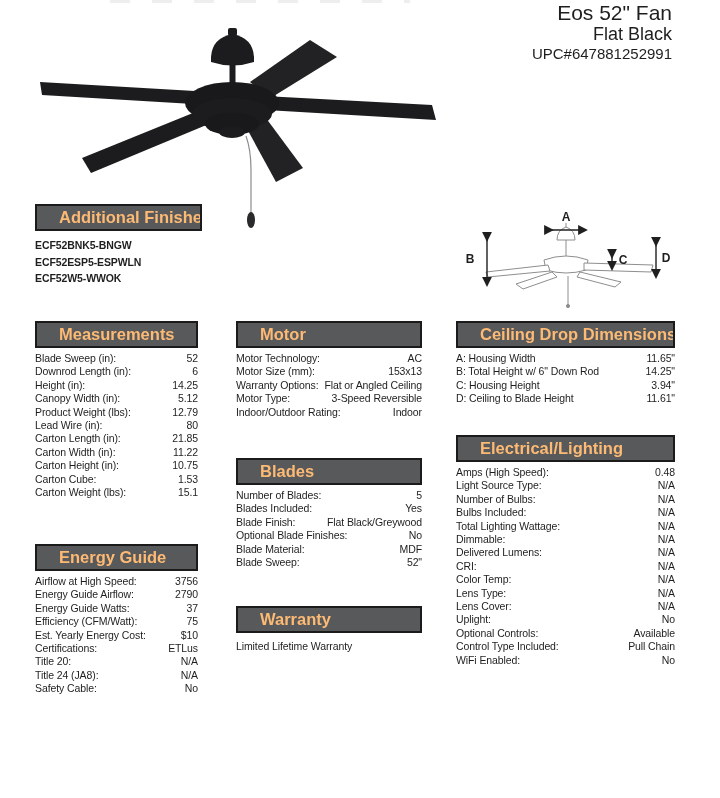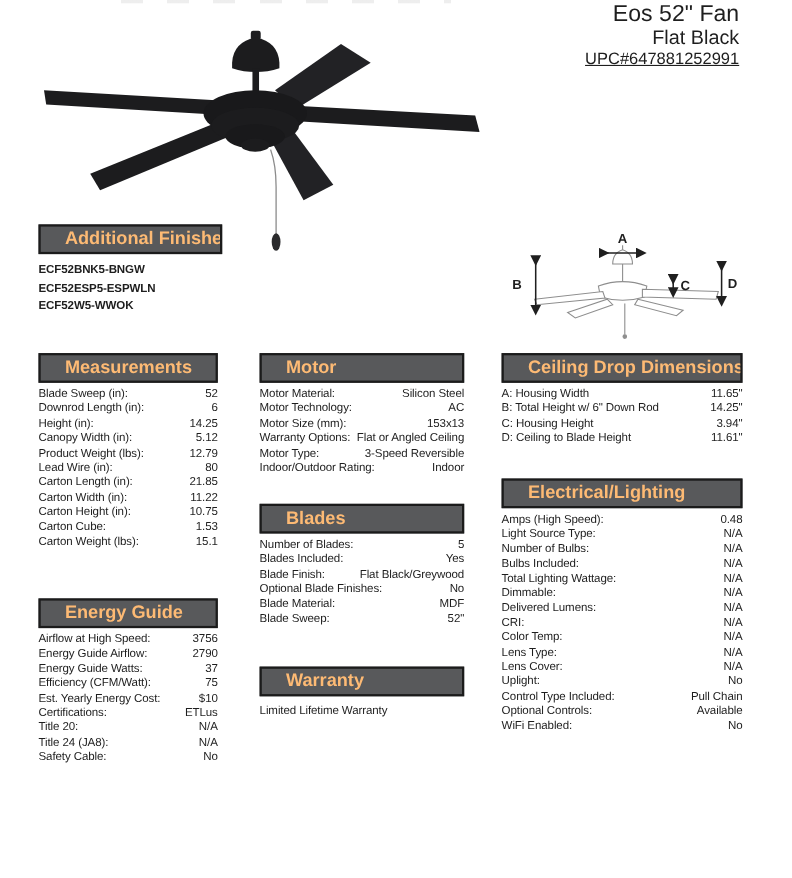--- a/index.html
+++ b/index.html
@@ -15,21 +15,21 @@
     font-family:"Liberation Sans",sans-serif;color:var(--text);
     overflow:hidden;
   }
   .artifact{
     position:absolute;top:0;left:110px;width:300px;height:3px;opacity:.45;
     background:repeating-linear-gradient(90deg,#d9d9d9 0 20px,transparent 20px 42px);
   }
   .titleblock{position:absolute;top:1px;right:48px;text-align:right;}
   .t1{font-size:21px;line-height:23px;}
   .t2{font-size:18px;line-height:21px;}
-  .t3{font-size:15px;line-height:18px;text-decoration:underline;}
+  .t3{font-size:15px;line-height:18px;}
 
   .panel{position:absolute;}
   .hdr{
     background:var(--header-bg);border:2px solid var(--header-border);
     color:#fdba74;font-weight:bold;font-size:16.5px;line-height:20px;
     padding:1px 22px 2px;white-space:nowrap;overflow:hidden;
   }
   .rows{margin-top:4px;}
   .row{
     display:flex;justify-content:space-between;
@@ -247,24 +247,20 @@
       </div>
     </div>
 </section>
 
 <section class="panel" style="left:236px;top:321px;width:186px;">
   <div class="hdr">
     <span>Motor</span>
   </div>
   <div class="rows">
 
-      <div class="row">
-        <span class="lbl">Motor Material:</span>
-        <span class="val">Silicon Steel</span>
-      </div>
 
       <div class="row">
         <span class="lbl">Motor Technology:</span>
         <span class="val">AC</span>
       </div>
 
       <div class="row">
         <span class="lbl">Motor Size (mm):</span>
         <span class="val">153x13</span>
       </div>
@@ -420,27 +416,27 @@
         <span class="lbl">Lens Cover:</span>
         <span class="val">N/A</span>
       </div>
 
       <div class="row">
         <span class="lbl">Uplight:</span>
         <span class="val">No</span>
       </div>
 
       <div class="row">
+        <span class="lbl">Optional Controls:</span>
+        <span class="val">Available</span>
+      </div>
+
+      <div class="row">
         <span class="lbl">Control Type Included:</span>
         <span class="val">Pull Chain</span>
       </div>
 
       <div class="row">
-        <span class="lbl">Optional Controls:</span>
-        <span class="val">Available</span>
-      </div>
-
-      <div class="row">
         <span class="lbl">WiFi Enabled:</span>
         <span class="val">No</span>
       </div>
     </div>
 </section>
 
 </body></html>

